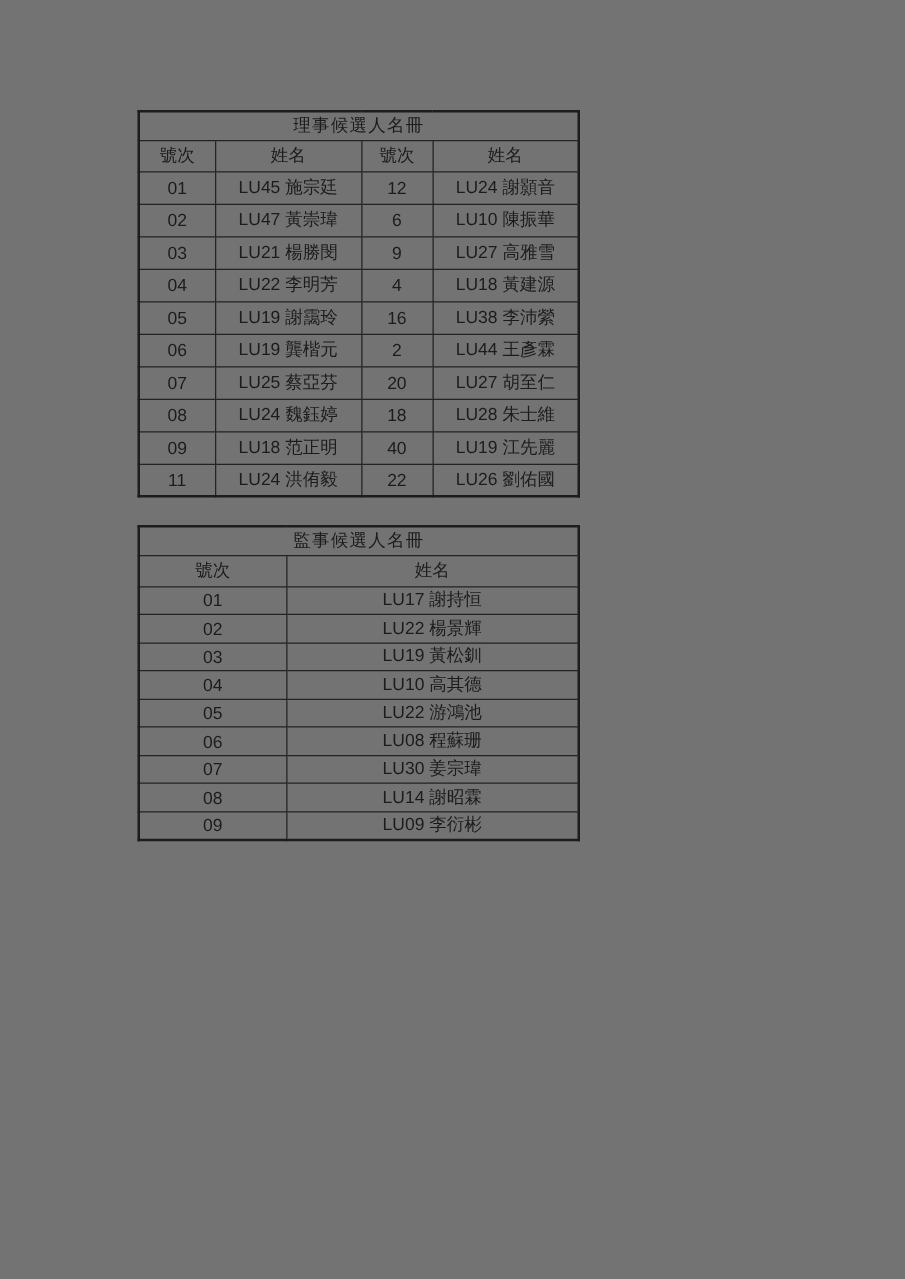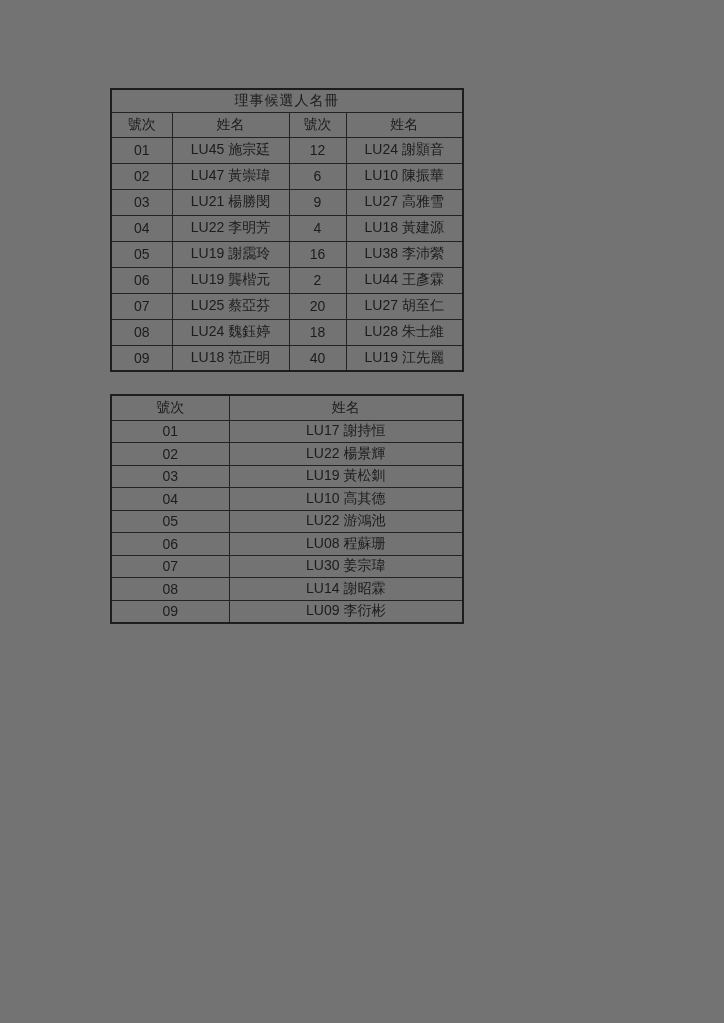--- a/index.html
+++ b/index.html
@@ -127,32 +127,41 @@
           <td>LU24 魏鈺婷</td>
           <td>18</td>
           <td>LU28 朱士維</td>
         </tr>
         <tr class="data-row">
           <td>09</td>
           <td>LU18 范正明</td>
           <td>40</td>
           <td>LU19 江先麗</td>
         </tr>
+        <tr class="data-row">
+          <td>11</td>
+          <td>LU24 洪侑毅</td>
+          <td>22</td>
+          <td>LU26 劉佑國</td>
+        </tr>
       </tbody>
     </table>
 
     <div class="table-gap"></div>
 
     <table class="roster supervisor">
       <colgroup>
         <col class="c-no">
           <col class="c-nm">
       </colgroup>
       <tbody>
         <tr>
+          <td class="title-cell" colspan="2">監事候選人名冊</td>
+        </tr>
+        <tr>
           <td class="header-cell">號次</td>
           <td class="header-cell">姓名</td>
         </tr>
         <tr class="data-row">
           <td>01</td>
           <td>LU17 謝持恒</td>
         </tr>
         <tr class="data-row">
           <td>02</td>
           <td>LU22 楊景輝</td>

